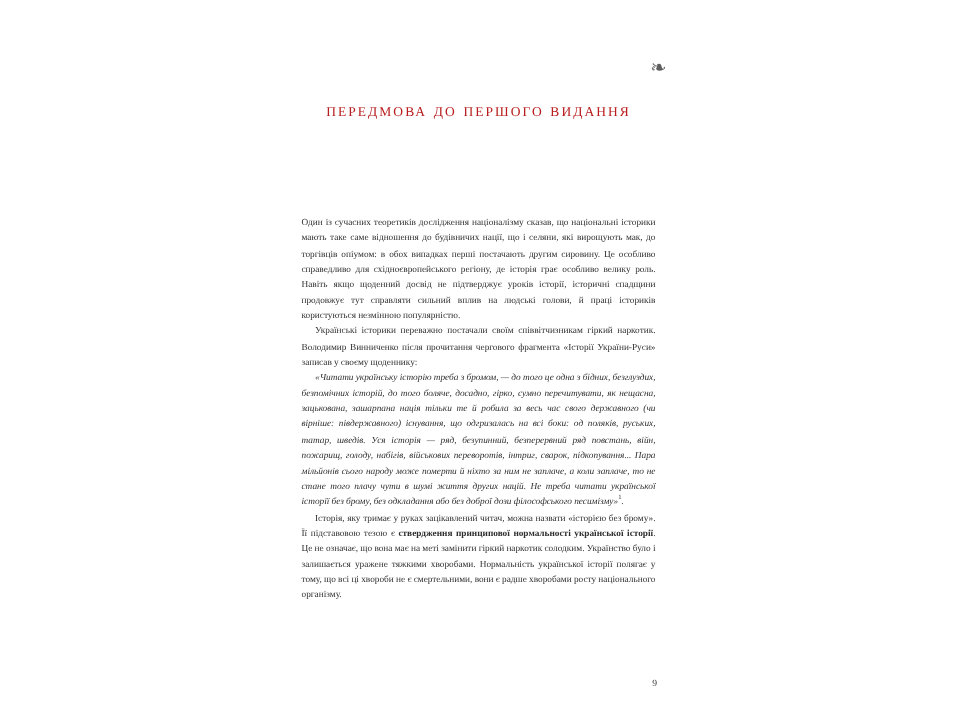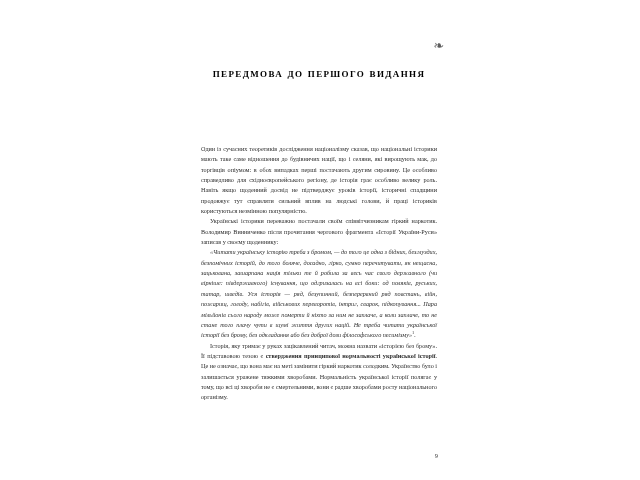--- a/index.html
+++ b/index.html
@@ -44,23 +44,22 @@
     left: 200px;
     top: 66px;
     width: 238px;
     text-align: center;
     font-family: "Liberation Serif", "DejaVu Serif", serif;
     font-size: 12.4px;
     line-height: 15px;
     letter-spacing: 1.35px;
     font-variant: small-caps;
     text-transform: lowercase;
-    color: #000000;
+    color: #b91c1c;
     white-space: nowrap;
-    font-weight: bold;
   }
   .title::first-letter { font-size: 1em; }
 
   
   .column {
     position: absolute;
     left: 201px;
     top: 144px;
     width: 236px;
   }

